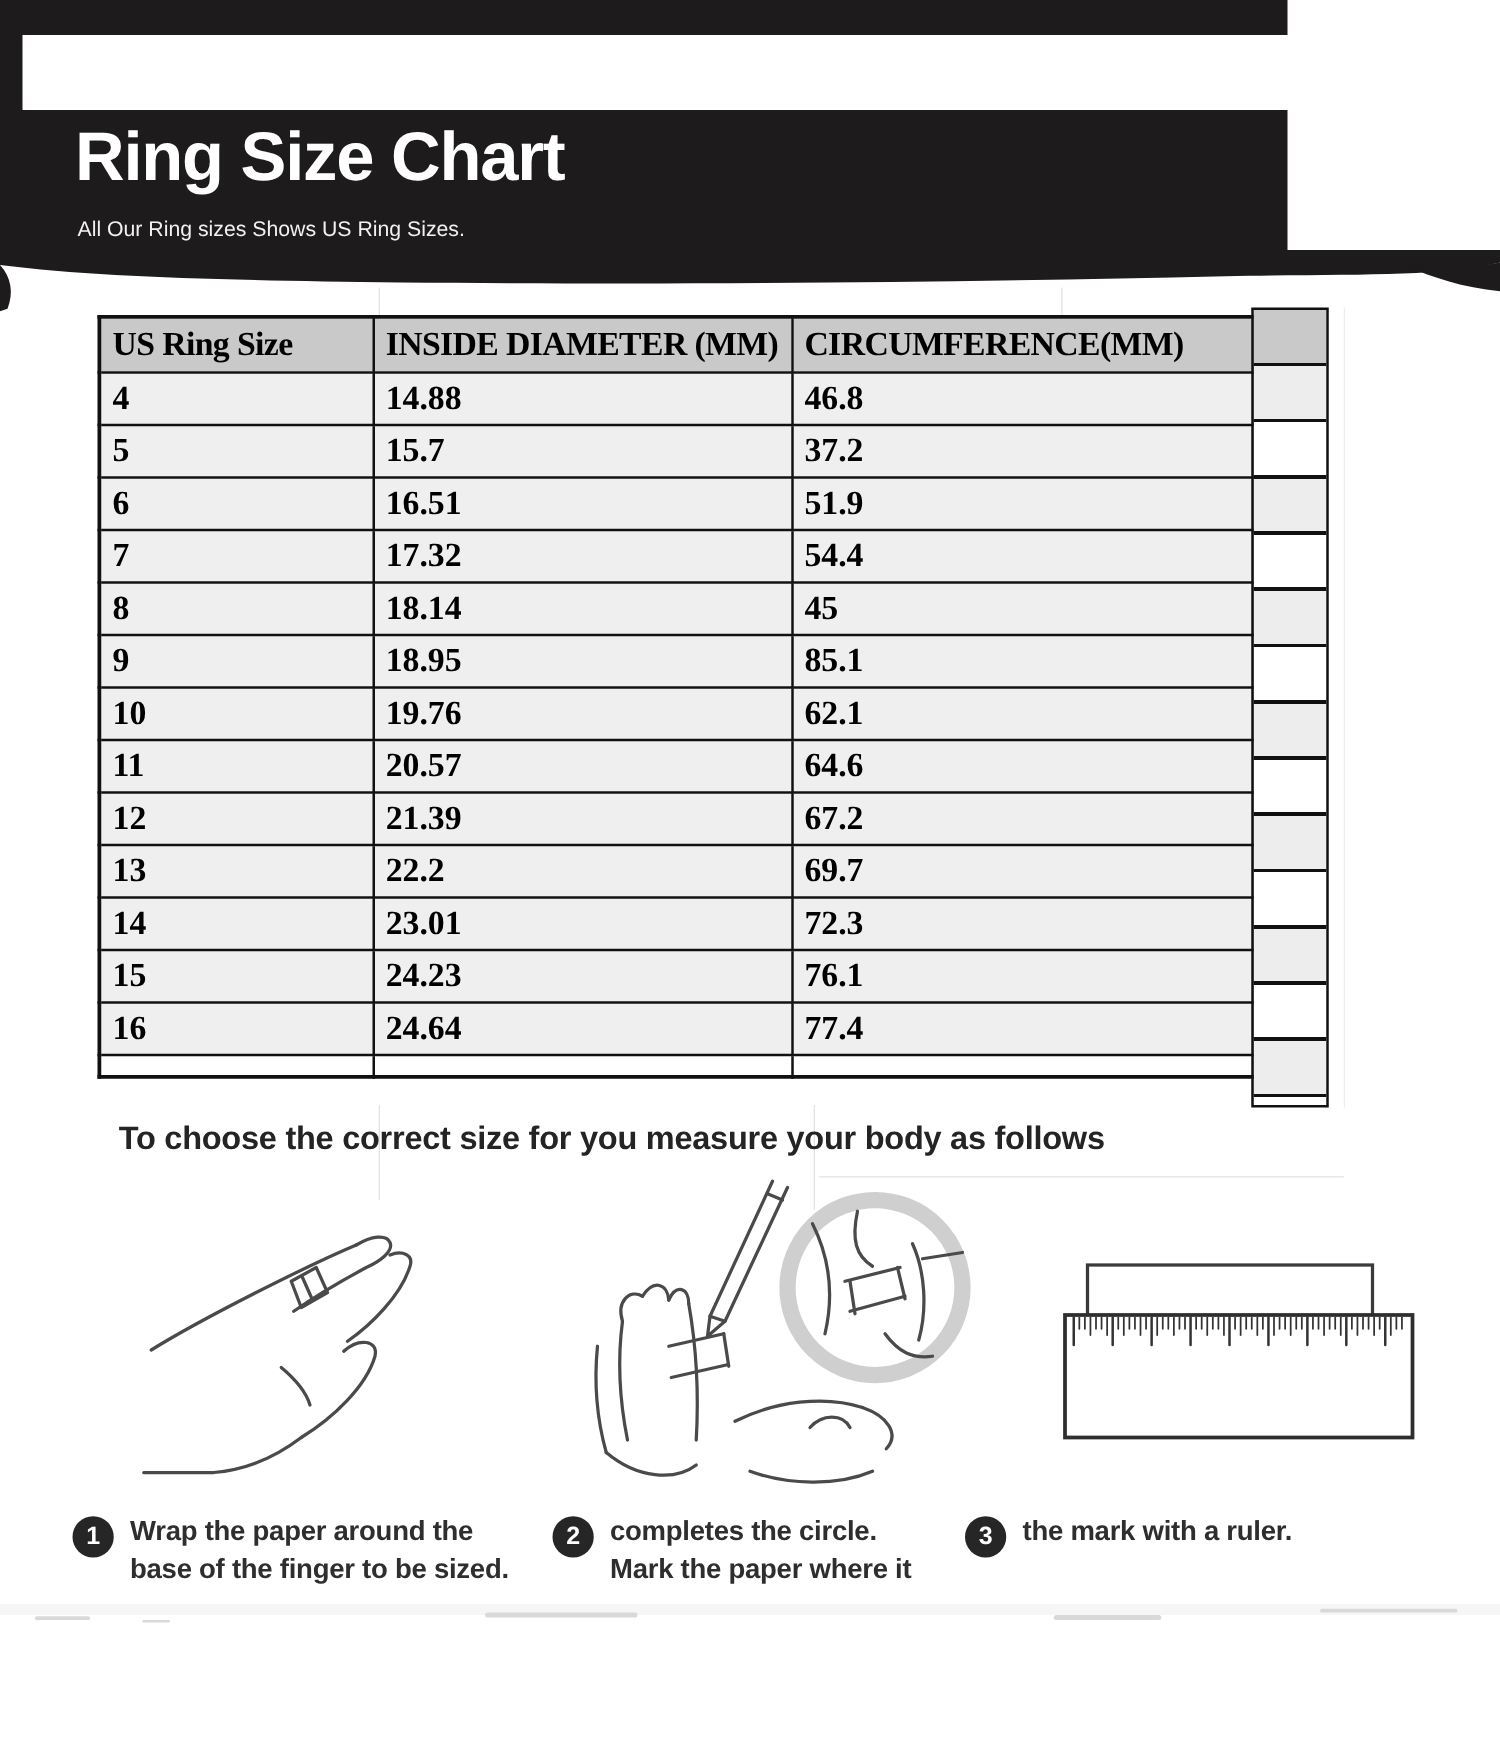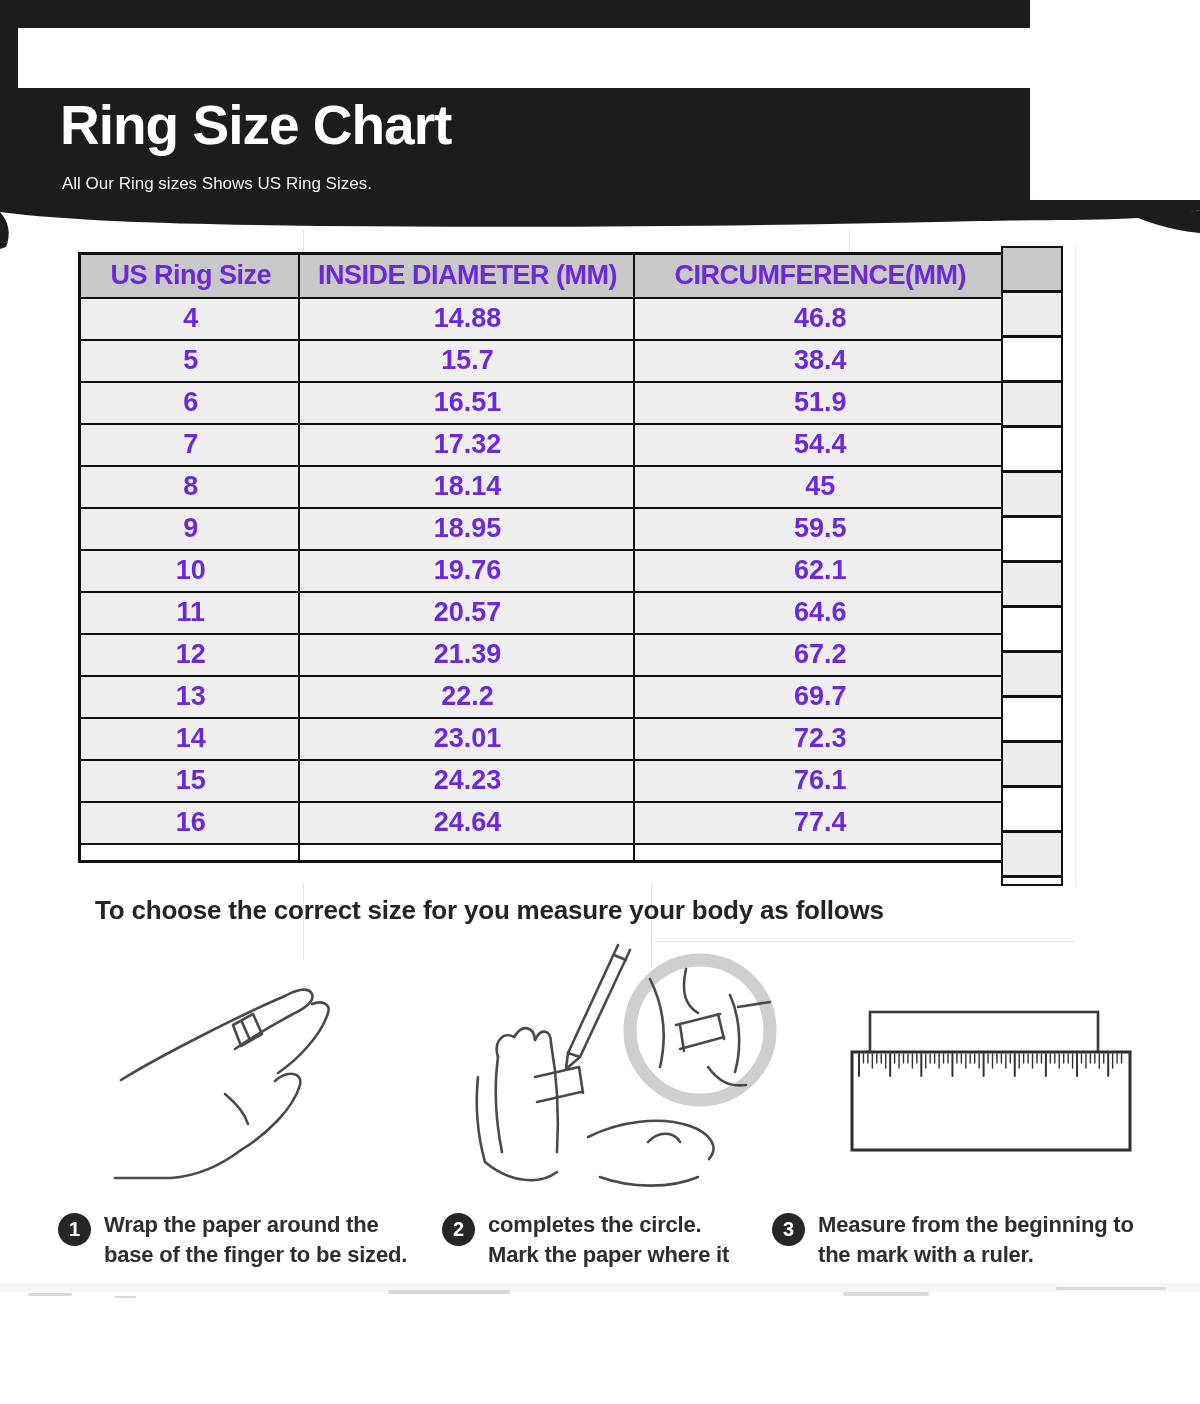--- a/index.html
+++ b/index.html
@@ -67,25 +67,26 @@
   table.size-table {
     border-collapse: collapse;
     table-layout: fixed;
     width: 925px;
     border: 3px solid #111111;
     background: #ffffff;
   }
   table.size-table th, table.size-table td {
     border: 2px solid #111111;
     font-weight: bold;
-    color: #6d28d9;
-    text-align: center;
+    color: #000000;
+    text-align: left;
     padding: 0 6px 0 9px;
     overflow: hidden;
     white-space: nowrap;
+    font-family: Liberation Serif, serif;
   }
   table.size-table th {
     background: #c9c9c9;
     font-size: 27px;
     height: 44px;
     letter-spacing: -0.5px;
   }
   table.size-table td {
     background: #efefef;
     font-size: 27px;
@@ -189,41 +190,41 @@
       </thead>
       <tbody>
           <tr>
             <td>4</td>
             <td>14.88</td>
             <td>46.8</td>
           </tr>
           <tr>
             <td>5</td>
             <td>15.7</td>
-            <td>38.4</td>
+            <td>37.2</td>
           </tr>
           <tr>
             <td>6</td>
             <td>16.51</td>
             <td>51.9</td>
           </tr>
           <tr>
             <td>7</td>
             <td>17.32</td>
             <td>54.4</td>
           </tr>
           <tr>
             <td>8</td>
             <td>18.14</td>
             <td>45</td>
           </tr>
           <tr>
             <td>9</td>
             <td>18.95</td>
-            <td>59.5</td>
+            <td>85.1</td>
           </tr>
           <tr>
             <td>10</td>
             <td>19.76</td>
             <td>62.1</td>
           </tr>
           <tr>
             <td>11</td>
             <td>20.57</td>
             <td>64.6</td>
@@ -400,21 +401,20 @@
   <div class="step" style="left:442px; top:1210px; width:330px;">
     <div class="step-circle">2</div>
     <div class="step-text">
       <span>completes the circle.</span>
       <span>Mark the paper where it</span>
     </div>
   </div>
   <div class="step" style="left:772px; top:1210px; width:400px;">
     <div class="step-circle">3</div>
     <div class="step-text">
-      <span>Measure from the beginning to</span>
       <span>the mark with a ruler.</span>
     </div>
   </div>
 
   <div class="smudge-band"></div>
   <div class="smudge" style="left:28px; top:1293px; width:44px; height:3px;"></div>
   <div class="smudge" style="left:114px; top:1296px; width:22px; height:2px;"></div>
   <div class="smudge" style="left:388px; top:1290px; width:122px; height:4px;"></div>
   <div class="smudge" style="left:843px; top:1292px; width:86px; height:4px;"></div>
   <div class="smudge" style="left:1056px; top:1287px; width:110px; height:3px;"></div>

